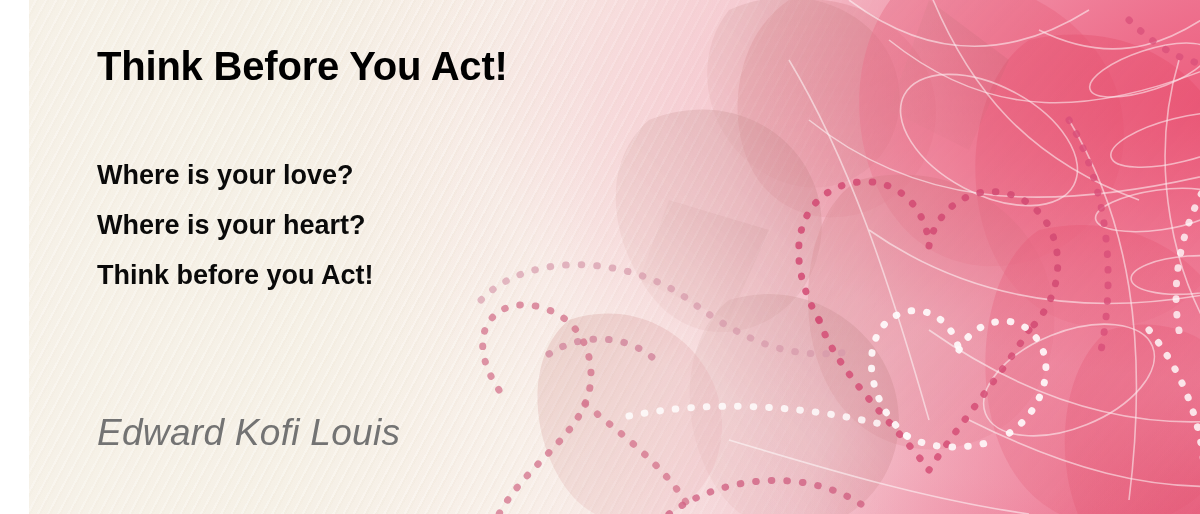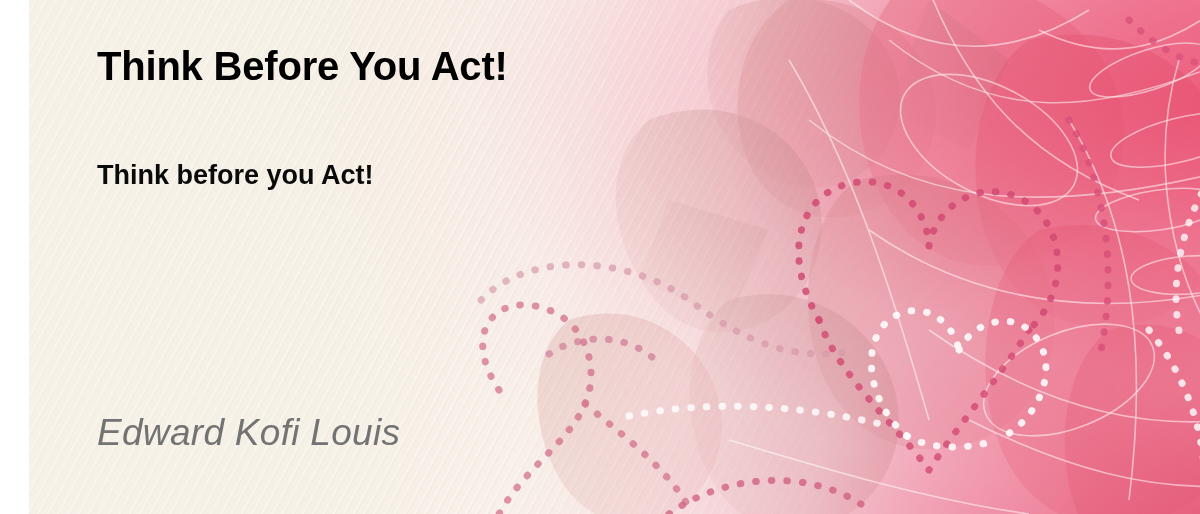--- a/index.html
+++ b/index.html
@@ -143,19 +143,21 @@
       <path d="M1180 180 C1150 230 1140 290 1152 340" stroke="#ffffff" stroke-opacity=".8"></path>
     </g>
   </svg>
 
   <div class="bg" id="bg-vignette"></div>
 
   <div id="poem-text">
     <h1 id="poem-title">Think Before You Act!</h1>
 
     <div id="poem-body">
+      <div class="poem-line">Where is your love?</div>
+      <div class="poem-line">Where is your heart?</div>
       <div class="poem-line">Think before you Act!</div>
     </div>
 
     <div id="poem-author">Edward Kofi Louis</div>
   </div>
 
 </div>
 
 </body></html>

